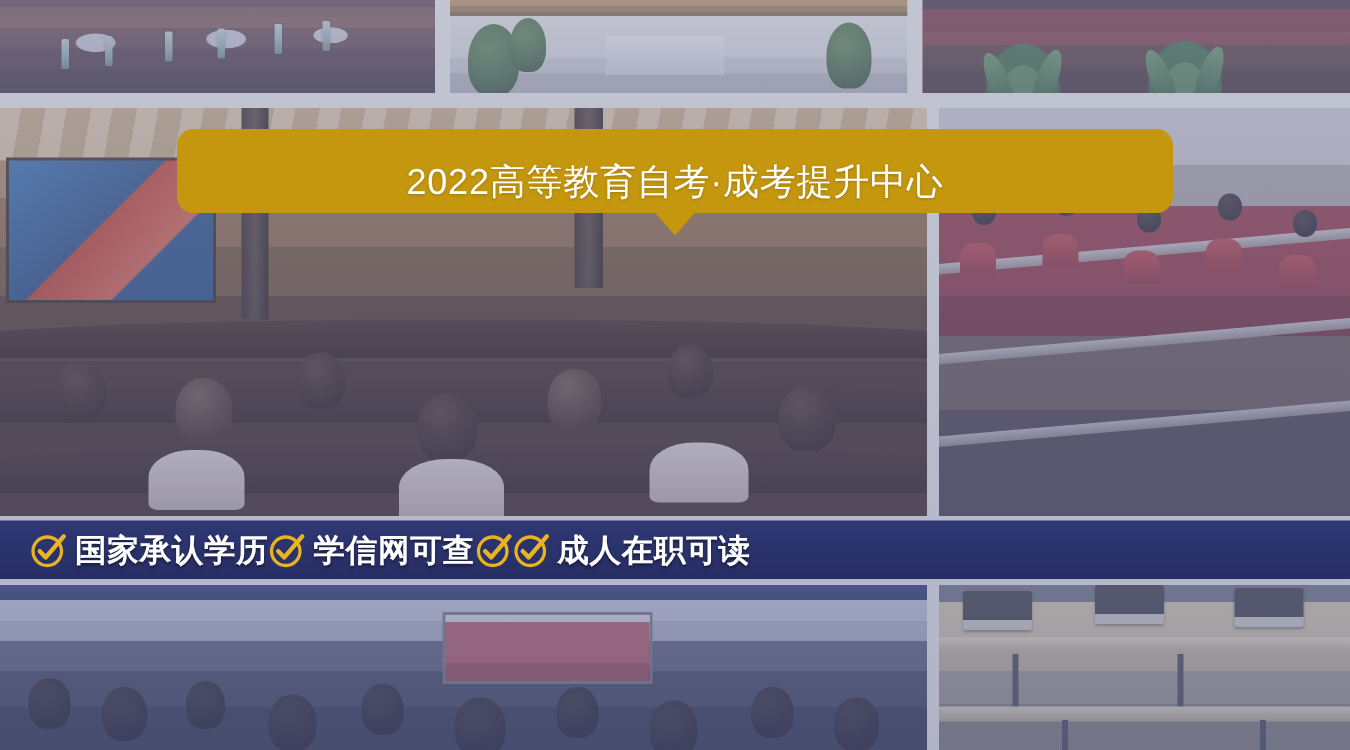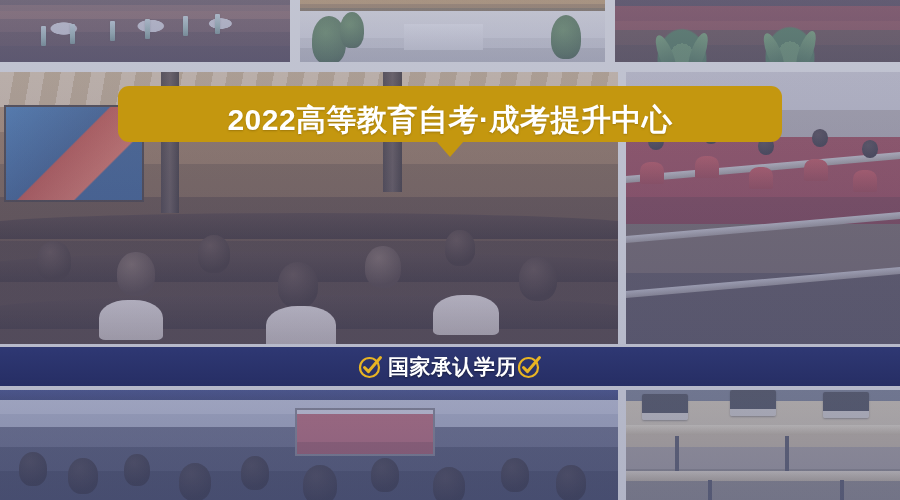--- a/index.html
+++ b/index.html
@@ -215,22 +215,22 @@
   .ribbon-tail {
     position:absolute; left:50%; bottom:-15px;
     transform:translateX(-50%);
     width:0; height:0;
     border-left:14px solid transparent;
     border-right:14px solid transparent;
     border-top:16px solid #c4970f;
   }
   .ribbon-text {
     color:#ffffff;
-    font-size:30px;
-    font-weight:bold;
+    font-size:24px;
+    font-weight:normal;
     letter-spacing:.5px;
     white-space:nowrap;
     text-shadow:0 1px 2px rgba(90,66,6,.35);
     margin-top:13px;
   }
 
   
   .headline {
     position:absolute; left:0; top:188px; width:900px;
     text-align:center;
@@ -242,21 +242,21 @@
     white-space:nowrap;
     text-shadow:
       3px 4px 7px rgba(20,18,40,.55),
       0 0 2px rgba(255,255,255,.35);
   }
 
   
   .features {
     position:absolute; left:0; top:347px; width:900px; height:39px;
     background:linear-gradient(180deg, rgba(32,42,106,.90), rgba(26,34,92,.92));
-    display:flex; align-items:center; justify-content:center;
+    display:flex; align-items:center; justify-content:flex-start;
     padding:0 20px;
   }
   .feature { display:flex; align-items:center; gap:5px; white-space:nowrap; }
   .check-icon { position:relative; width:25px; height:25px; flex:0 0 25px; }
   .check-icon svg { display:block; }
   .feature-label {
     color:#ffffff; font-size:21px; font-weight:bold; letter-spacing:.5px;
     text-shadow:0 1px 2px rgba(0,0,0,.45);
   }
 </style>
@@ -390,25 +390,43 @@
     <div class="feature">
       <span class="check-icon">
         <svg width="25" height="25" viewBox="0 0 25 25">
           <circle cx="11.5" cy="13.5" r="9.5" fill="none" stroke="#E8B423" stroke-width="2.2"></circle>
           <path d="M6.5 13.5 L10.5 17.6 L22.5 3.6" fill="none" stroke="#E8B423" stroke-width="3" stroke-linecap="round" stroke-linejoin="round"></path>
         </svg>
       </span>
       <span class="feature-label">国家承认学历</span>
     </div>
 
-
     <div class="feature">
       <span class="check-icon">
         <svg width="25" height="25" viewBox="0 0 25 25">
           <circle cx="11.5" cy="13.5" r="9.5" fill="none" stroke="#E8B423" stroke-width="2.2"></circle>
           <path d="M6.5 13.5 L10.5 17.6 L22.5 3.6" fill="none" stroke="#E8B423" stroke-width="3" stroke-linecap="round" stroke-linejoin="round"></path>
         </svg>
       </span>
-    </div>
-
+      <span class="feature-label">学信网可查</span>
+    </div>
+
+    <div class="feature">
+      <span class="check-icon">
+        <svg width="25" height="25" viewBox="0 0 25 25">
+          <circle cx="11.5" cy="13.5" r="9.5" fill="none" stroke="#E8B423" stroke-width="2.2"></circle>
+          <path d="M6.5 13.5 L10.5 17.6 L22.5 3.6" fill="none" stroke="#E8B423" stroke-width="3" stroke-linecap="round" stroke-linejoin="round"></path>
+        </svg>
+      </span>
+    </div>
+
+    <div class="feature">
+      <span class="check-icon">
+        <svg width="25" height="25" viewBox="0 0 25 25">
+          <circle cx="11.5" cy="13.5" r="9.5" fill="none" stroke="#E8B423" stroke-width="2.2"></circle>
+          <path d="M6.5 13.5 L10.5 17.6 L22.5 3.6" fill="none" stroke="#E8B423" stroke-width="3" stroke-linecap="round" stroke-linejoin="round"></path>
+        </svg>
+      </span>
+      <span class="feature-label">成人在职可读</span>
+    </div>
 
   </div>
 </div>
 
 </body></html>

